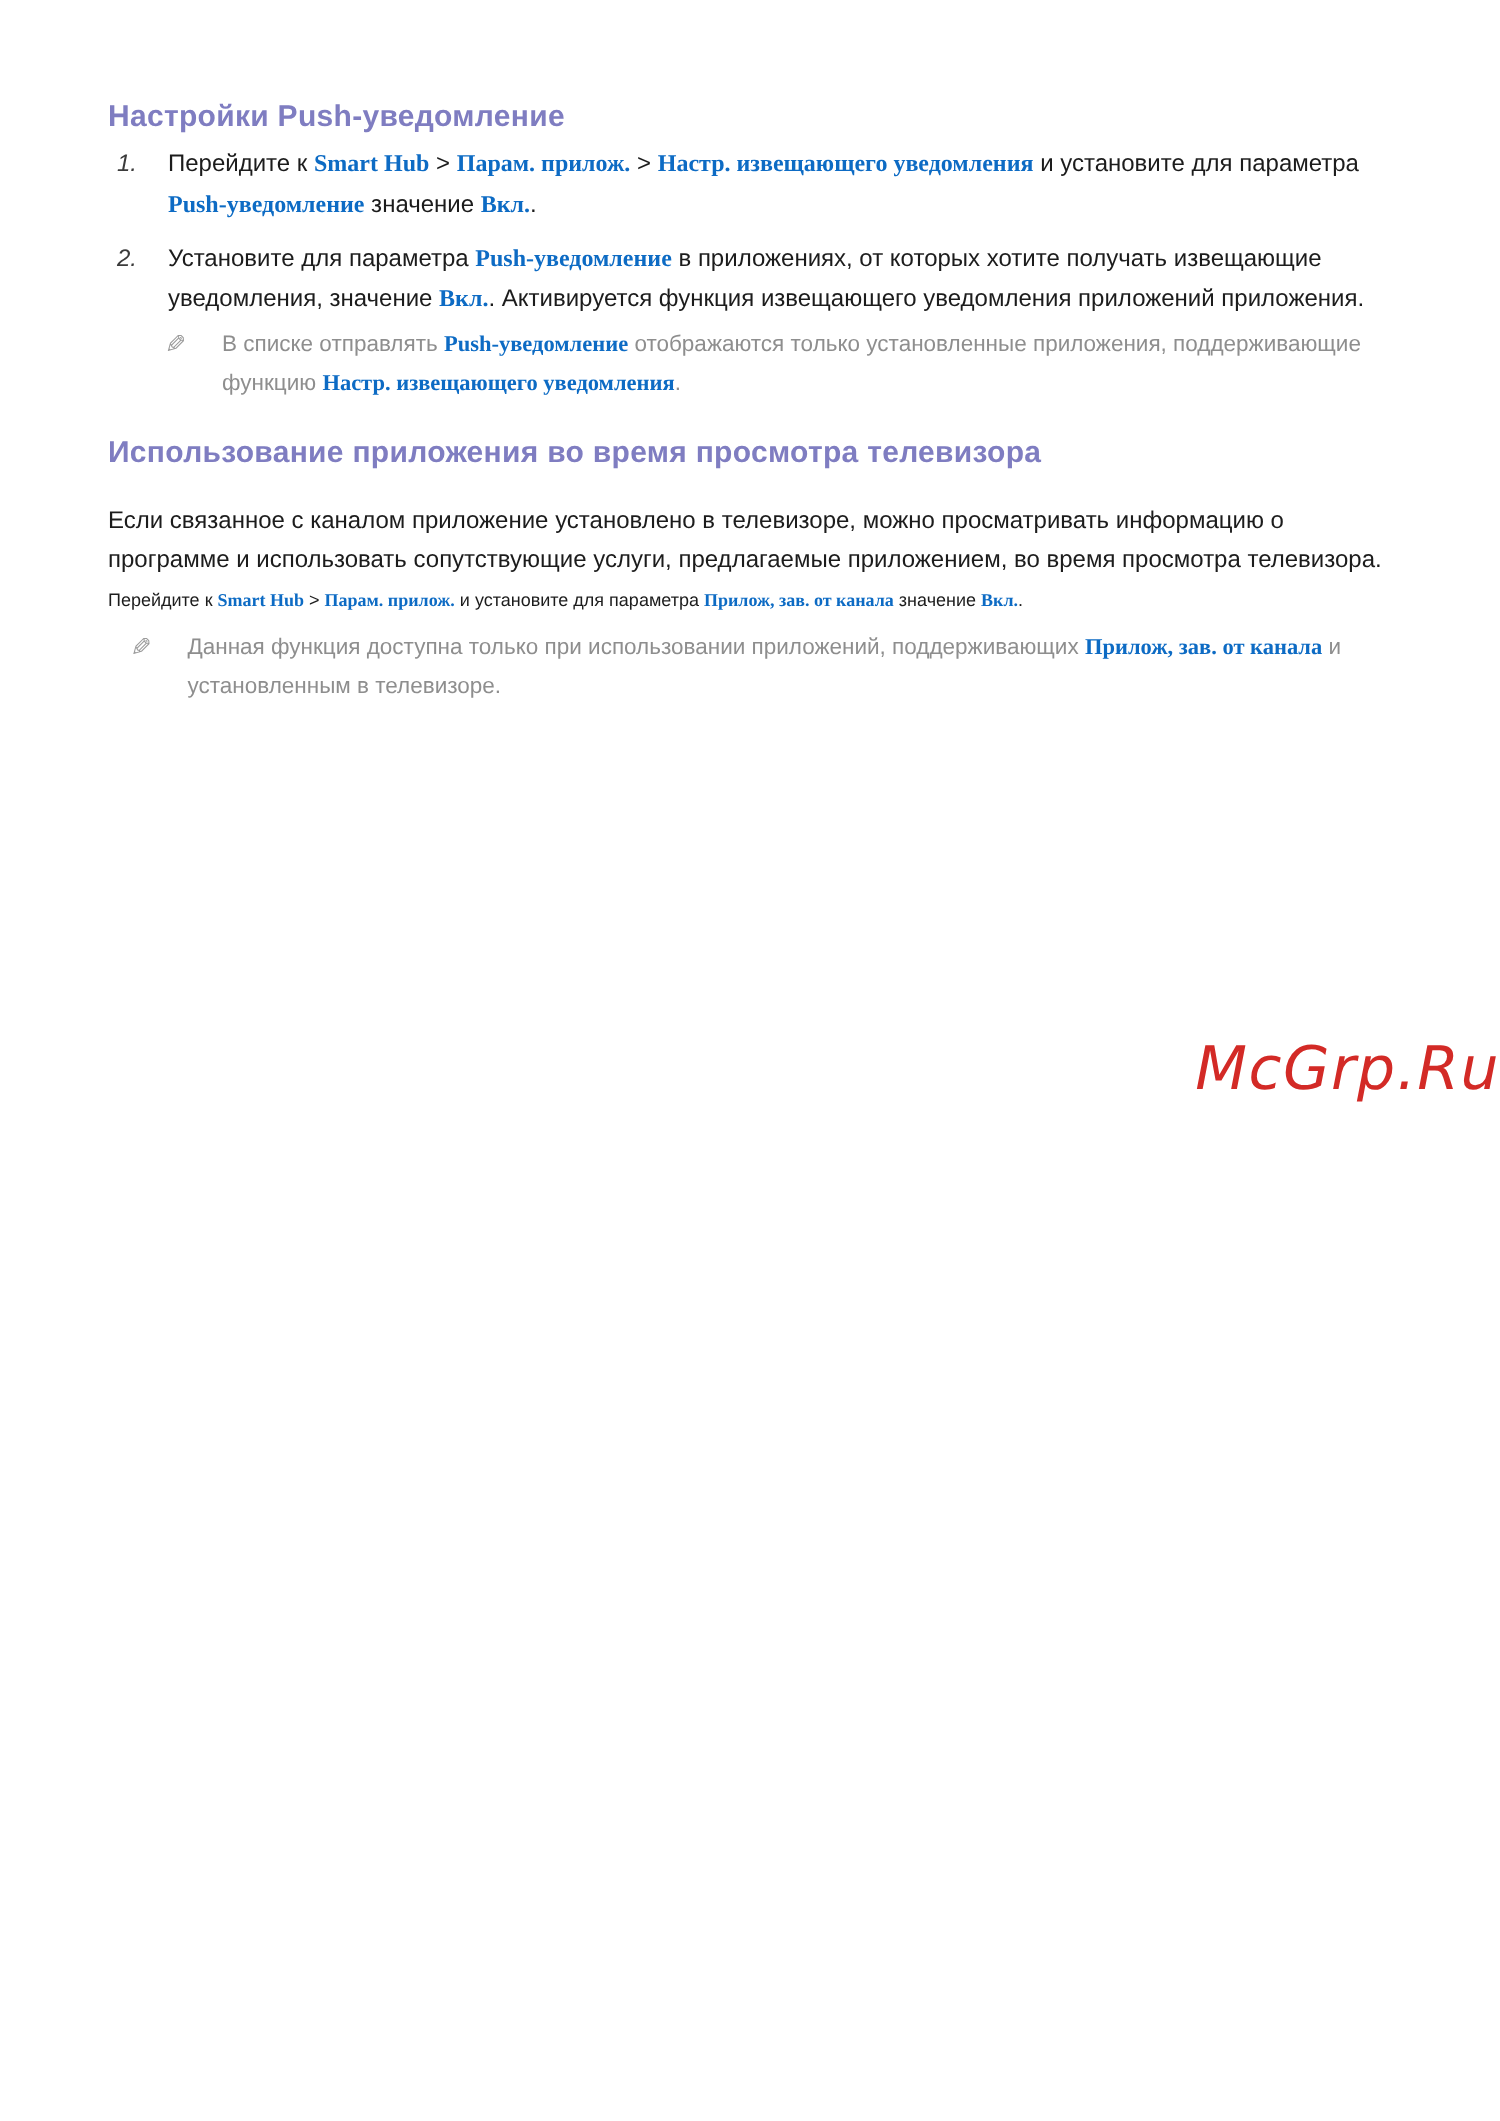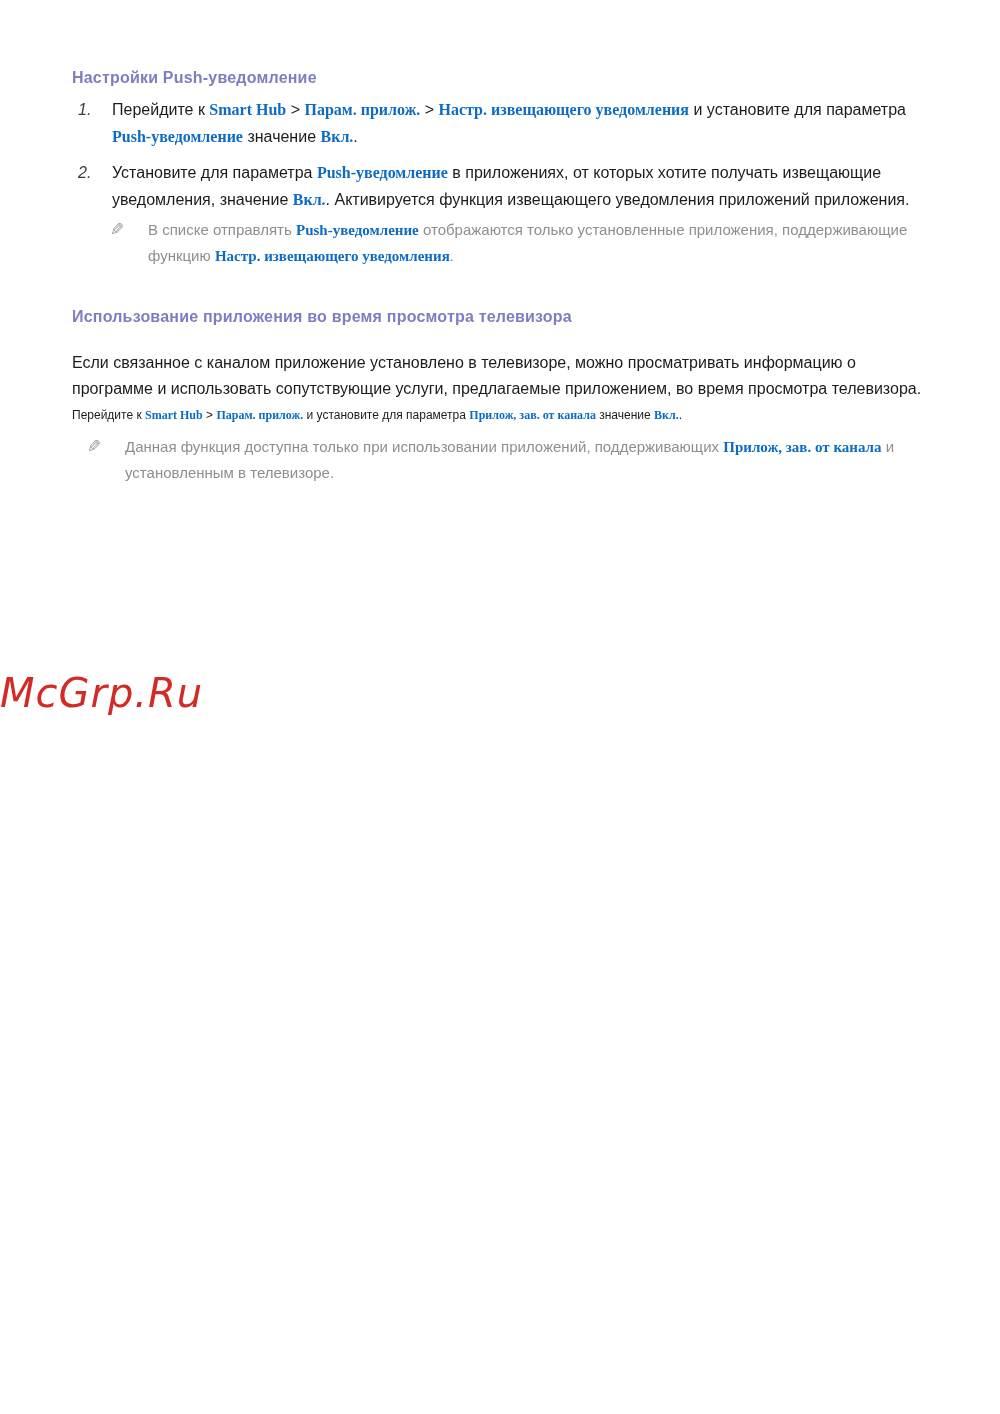--- a/index.html
+++ b/index.html
@@ -25,21 +25,21 @@
     background:var(--page-bg);
     overflow:hidden;
     margin:0 auto;
   }
   .content{
     padding:66px 70px 0 72px;
     color:var(--body-color);
   }
   .heading{
     margin:0;
-    font-size:16px;
+    font-size:20px;
     line-height:24px;
     font-weight:bold;
     color:var(--heading-color);
     letter-spacing:0.2px;
   }
   .body-text{
     margin:21px 0 0;
     font-size:16px;
     line-height:26px;
     color:var(--body-color);
@@ -76,33 +76,33 @@
     font-size:17px;
     line-height:25px;
     color:var(--icon-color);
     transform:scaleX(-1);
     display:inline-block;
     text-align:center;
   }
   .note-deep{ margin-left:36px; }
   .note-shallow{ margin-left:13px; margin-top:6px; }
   .note-text{ flex:1 1 auto; max-width:770px; }
-  .section-2{ margin-top:36px; }
+  .section-2{ margin-top:21px; }
   .goto-line{ margin:0; font-size:12px; line-height:26px; }
   .em{
     color:var(--emphasis-color);
     font-weight:bold;
     font-family:Liberation Serif, serif;
   }
   .watermark{
     position:absolute;
-    top:670px;
+    top:690px;
     left:0;
     width:100%;
-    text-align:left;
+    text-align:right;
     font-family:"DejaVu Sans","Liberation Sans",sans-serif;
     font-style:italic;
     font-size:40px;
     letter-spacing:1px;
     color:var(--watermark-color);
   }
 </style>
 </head>
 <body>
 

